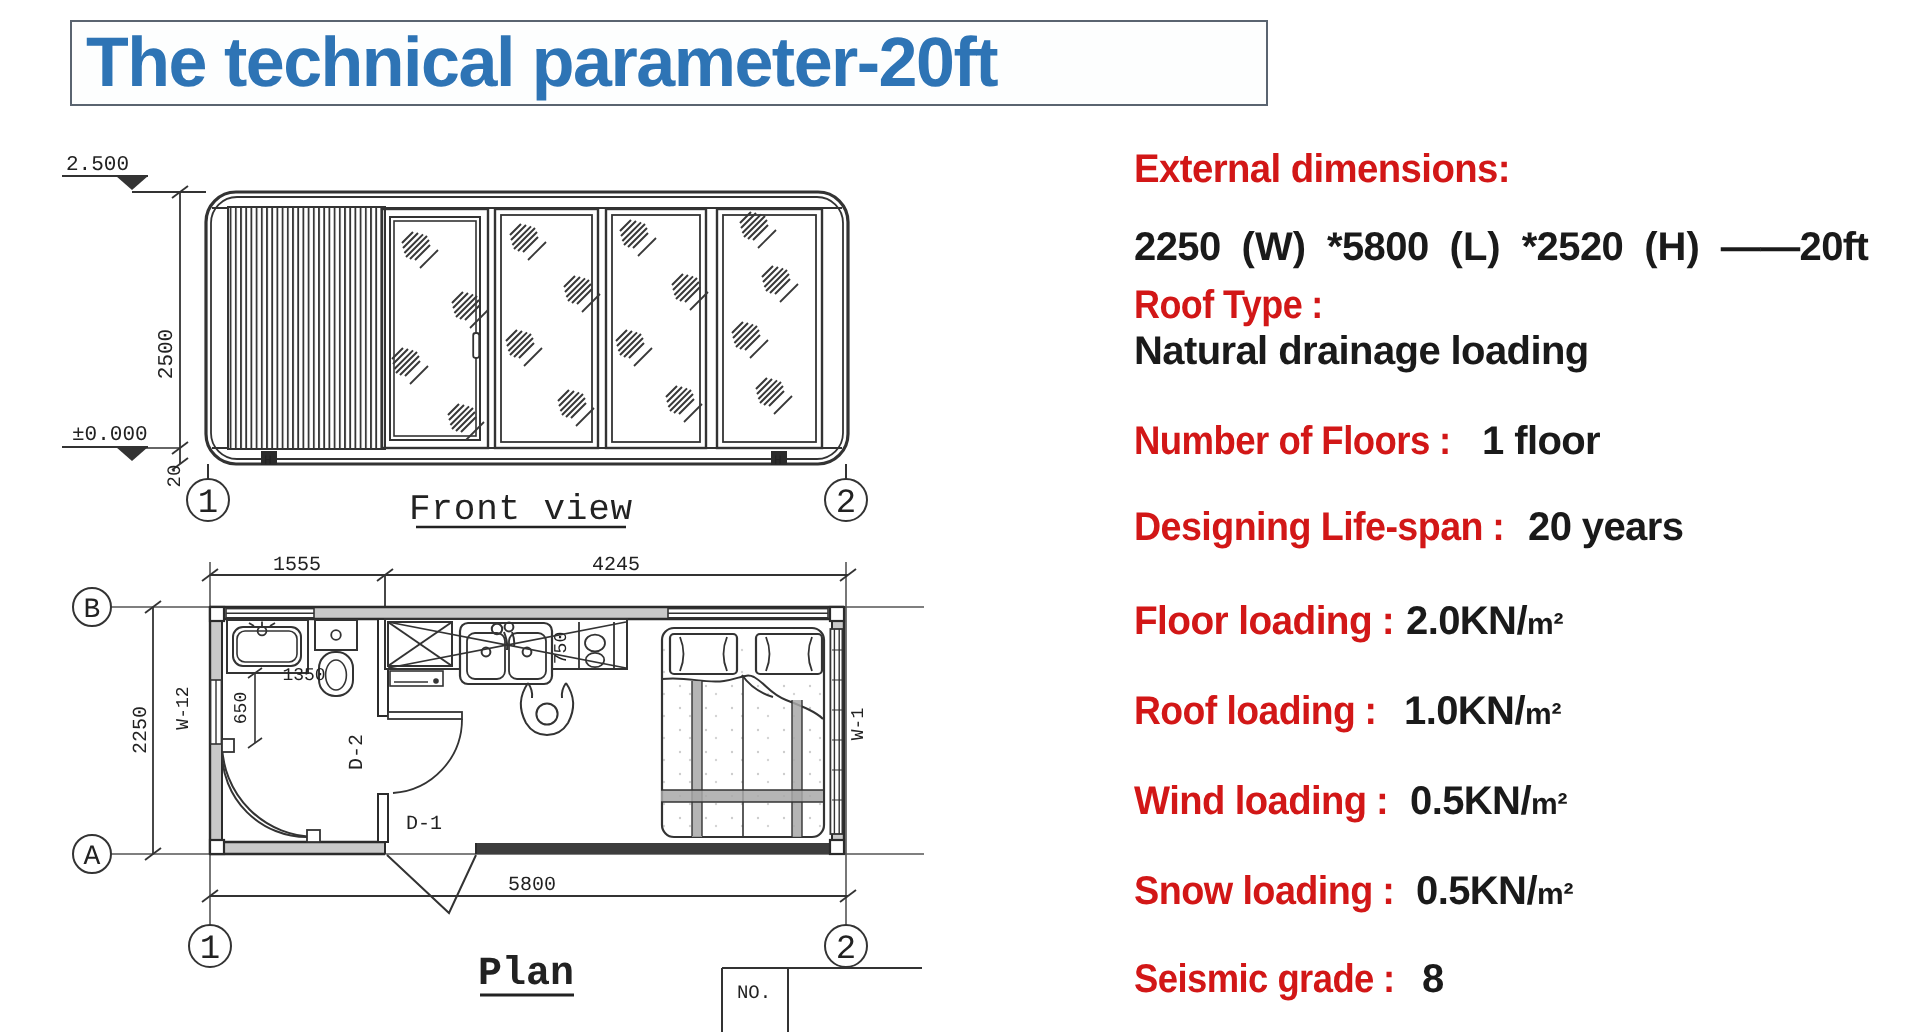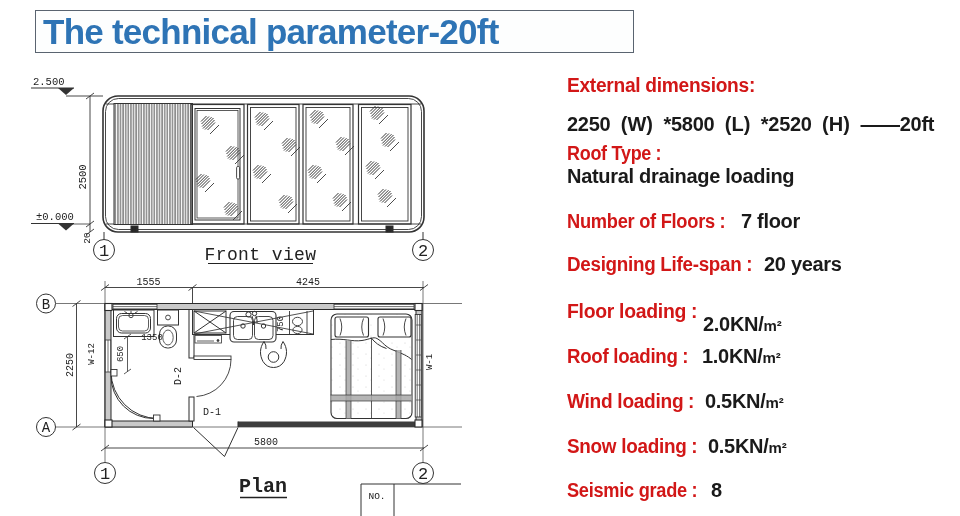--- a/index.html
+++ b/index.html
@@ -28,29 +28,29 @@
 <div class="spec red" id="r1" style="transform:scaleX(0.9578);top:73px;">External dimensions:</div>
 
 <div class="spec" id="v1" style="top:112px;">2250<span class="gp">(W)</span>*5800<span class="gp">(L)</span>*2520<span class="gp">(H)</span>——20ft</div>
 
 <div class="spec red" id="r2" style="transform:scaleX(0.8984);top:141px;">Roof Type<span class="cl">:</span></div>
 
 <div class="spec" style="top:164px;">Natural drainage loading</div>
 
 <div class="spec red" id="r3" style="transform:scaleX(0.9135);top:209px;">Number of Floors<span class="cl">:</span></div>
 
-<div class="spec" style="top:209px;left:741px;">7 floor</div>
+<div class="spec" style="top:209px;left:741px;">1 floor</div>
 
 <div class="spec red" id="r4" style="transform:scaleX(0.9409);top:252px;">Designing Life-span<span class="cl">:</span></div>
 
 <div class="spec" style="top:252px;left:764px;">20 years</div>
 
 <div class="spec red" id="r5" style="transform:scaleX(0.9698);top:299px;">Floor loading<span class="cl">:</span></div>
 
-<div class="spec" style="top:299px;left:703px;margin-top:13px;">2.0KN/<span class="sm">m²</span></div>
+<div class="spec" style="top:299px;left:703px;">2.0KN/<span class="sm">m²</span></div>
 
 <div class="spec red" id="r6" style="transform:scaleX(0.9324);top:344px;">Roof loading<span class="cl">:</span></div>
 
 <div class="spec" style="top:344px;left:702px;text-align:right;">1.0KN/<span class="sm">m²</span></div>
 
 <div class="spec red" id="r7" style="transform:scaleX(0.9549);top:389px;">Wind loading<span class="cl">:</span></div>
 
 <div class="spec" style="top:389px;left:705px;">0.5KN/<span class="sm">m²</span></div>
 
 <div class="spec red" id="r8" style="transform:scaleX(0.9448);top:434px;">Snow loading<span class="cl">:</span></div>

